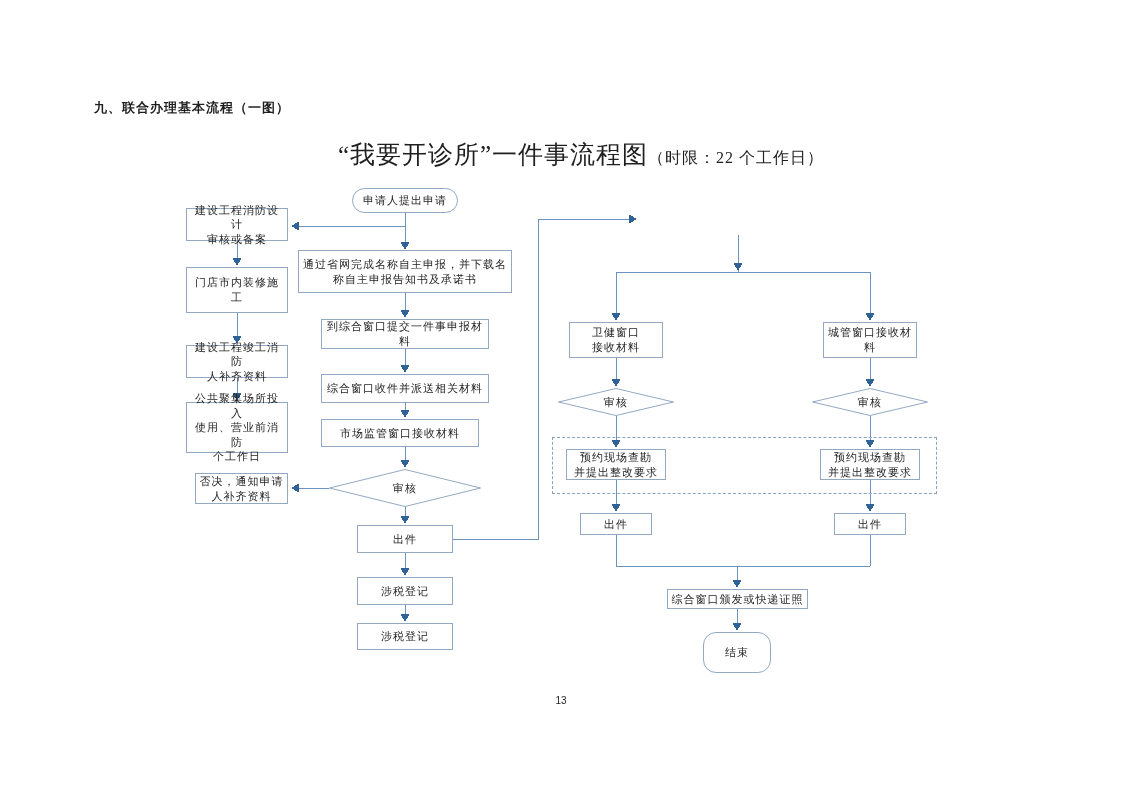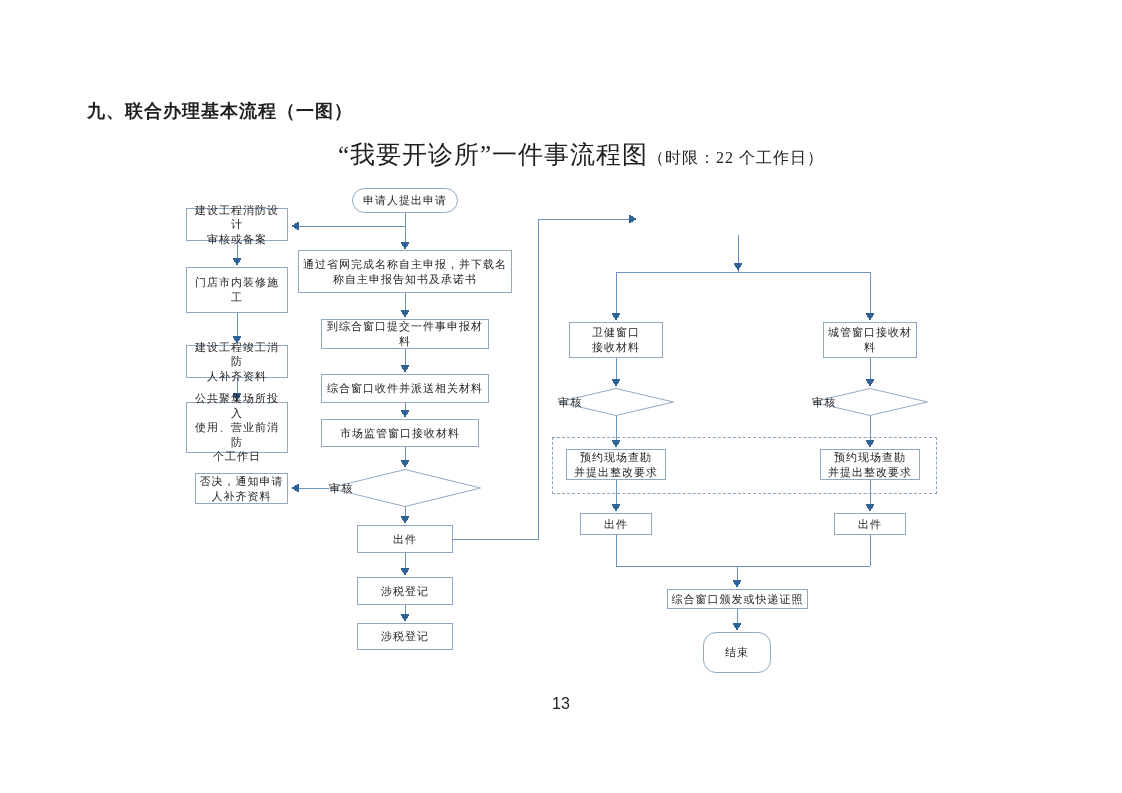--- a/index.html
+++ b/index.html
@@ -5,52 +5,52 @@
   html,body{margin:0;padding:0;background:#ffffff;}
   .page{
     position:relative;
     width:1122px;height:793px;
     background:#ffffff;
     font-family:"Liberation Serif","DejaVu Serif",serif;
     color:#1f1f1f;
     overflow:hidden;
   }
   .heading{
-    position:absolute;left:87px;top:99px;
+    position:absolute;left:94px;top:99px;
     font-family:"Liberation Sans","DejaVu Sans",sans-serif;
-    font-weight:bold;font-size:18px;letter-spacing:1px;
+    font-weight:bold;font-size:13px;letter-spacing:1px;
   }
   .subtitle{
     position:absolute;left:20px;top:138px;width:1122px;
     text-align:center;white-space:nowrap;
   }
   .subtitle .main{font-size:25px;letter-spacing:1px;}
   .subtitle .note{font-size:16px;letter-spacing:1px;margin-top:7px;}
   .connectors{position:absolute;left:0;top:0;pointer-events:none;}
   .node{
     position:absolute;box-sizing:border-box;
     border:1px solid #93a9c3;background:#ffffff;
     display:flex;align-items:center;justify-content:center;
     text-align:center;font-size:11px;line-height:1.33;
     letter-spacing:1px;padding:1px 3px;
     white-space:pre-line;
   }
   .pill{border-radius:13px;text-align:center;}
   .diamond{
-    position:absolute;display:flex;align-items:center;
+    position:absolute;display:flex;align-items:center;justify-content:center;
   }
   .diamond svg{position:absolute;left:0;top:0;}
   .diamond span{position:relative;font-size:11px;letter-spacing:1.5px;}
   .dashed{
     position:absolute;box-sizing:border-box;
     border:1px dashed #8aa3bf;background:transparent;
   }
   .pagenum{
     position:absolute;left:0;top:695px;width:1122px;text-align:center;
-    font-family:"Liberation Sans","DejaVu Sans",sans-serif;font-size:16px;
+    font-family:"Liberation Sans","DejaVu Sans",sans-serif;font-size:10px;
   }
 </style>
 </head>
 <body>
 
 <div class="page">
 
   <div class="heading">九、联合办理基本流程（一图）</div>
 
   <div class="subtitle">

